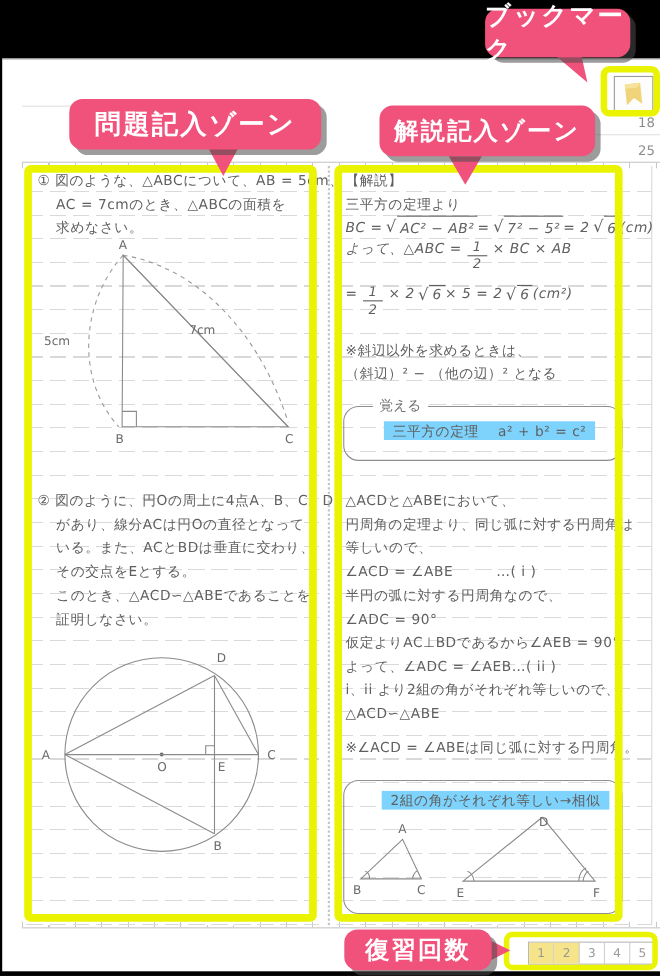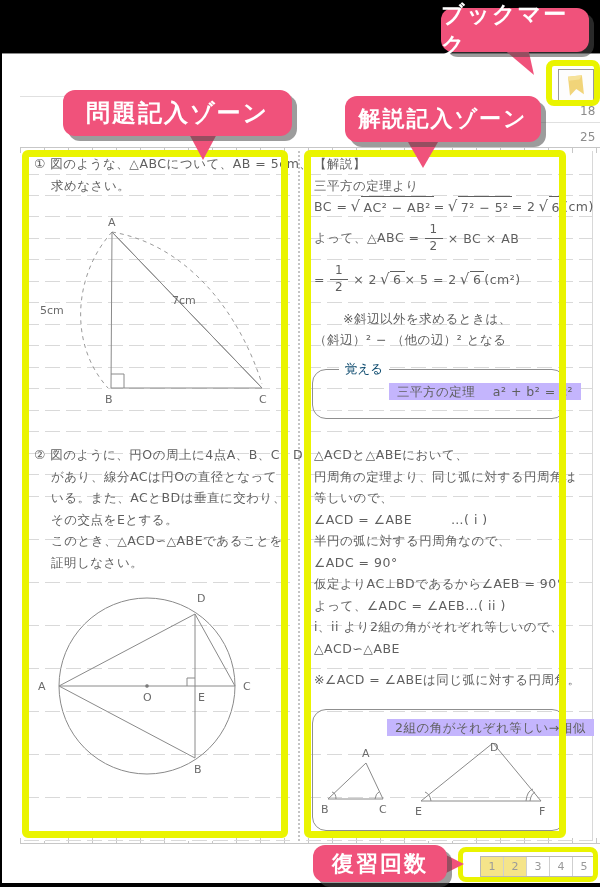--- a/index.html
+++ b/index.html
@@ -28,31 +28,31 @@
   
   .bubble{position:absolute;background:#f0527b;color:#fff;font-weight:bold;
     display:flex;align-items:center;justify-content:center;border-radius:12px;
     box-shadow:5px 5px 0 rgba(75,75,75,.55);z-index:6;letter-spacing:2px;}
   .tail{position:absolute;z-index:5;}
 
   
   .hand{font-size:12.5px;color:#5f5f5f;letter-spacing:0.5px;white-space:nowrap;}
   .ln{height:21.5px;line-height:21.5px;}
   .ind{padding-left:17px;}
-  .mathline{display:flex;align-items:center;}
+  .mathline{display:flex;font-style:italic;}
   .frac{display:inline-flex;flex-direction:column;align-items:center;line-height:1.1;
         margin:0 5px;font-size:12px;}
   .frac .num{border-bottom:1px solid #5f5f5f;padding:0 5px 1px;}
   .frac .den{padding-top:1px;}
   .rad{font-size:15px;margin:0 0 0 3px;}
   .ov{border-top:1px solid #5f5f5f;padding:0 3px;}
 
   .rbox{position:absolute;border:1px solid #8f8f8f;border-radius:14px;background:transparent;}
-  .rbox-label{position:absolute;background:#fff;padding:0 6px;font-size:12.5px;color:#0c4a6e;}
-  .grayhl{background:#c4b5fd;padding:1px 8px;margin-left:40px;}
+  .rbox-label{position:absolute;background:#fff;padding:0 6px;font-size:12.5px;color:#737373;}
+  .grayhl{background:#7dd3fc;padding:1px 8px;}
 
   svg text{font-family:"DejaVu Sans",sans-serif;font-size:11px;fill:#6a6a6a;}
   svg .stroke{stroke:#8a8a8a;fill:none;stroke-width:1;}
   svg .dash{stroke:#9a9a9a;fill:none;stroke-width:1;stroke-dasharray:4 4;}
 
   
   .bm-frame{position:absolute;width:34px;height:32px;background:#fdfdfd;border:1px solid #9a9a9a;
     display:flex;align-items:center;justify-content:center;z-index:3;}
 
   
@@ -79,20 +79,21 @@
     <div class="hdr-num" style="left:578px;top:50px;">18</div>
     <div class="hdr-num" style="left:578px;top:76px;">25</div>
 
     <div class="ruled" style="left:22px;top:99px;width:266px;height:688px;"></div>
     <div class="ruled" style="left:304px;top:99px;width:286px;height:688px;"></div>
     <div class="vdots" style="left:296px;top:97px;height:690px;"></div>
     <div class="vline" style="left:590px;top:97px;height:690px;"></div>
 
     <div class="abs hand" style="left:32px;top:99px;">
       <div class="ln">① 図のような、△ABCについて、AB = 5cm、</div>
+      <div class="ln ind">AC = 7cmのとき、△ABCの面積を</div>
       <div class="ln ind">求めなさい。</div>
     </div>
 
     <svg class="abs" style="left:30px;top:162px;" width="240" height="205">
       <path class="dash" d="M80,16 C42,58 36,128 76,172"></path>
       <path class="dash" d="M80,16 C152,28 206,92 230,168"></path>
       <polygon points="80,16 79,172 230,172" class="stroke"></polygon>
       <line x1="80" y1="16" x2="230" y2="172" class="stroke"></line>
       <polyline points="79,158 92,158 92,172" class="stroke"></polyline>
       <text x="76" y="10">A</text>
@@ -158,21 +159,21 @@
             <span class="den">2</span>
           </span>
         <span>× 2</span>
         <span class="rad">√</span>
           <span class="ov">6</span>
         <span>× 5 = 2</span>
         <span class="rad">√</span>
           <span class="ov">6</span>
         <span>(cm²)</span>
       </div>
-      <div class="ln" style="margin-top:8px;margin-left:29px;">※斜辺以外を求めるときは、</div>
+      <div class="ln" style="margin-top:8px;">※斜辺以外を求めるときは、</div>
       <div class="ln">（斜辺）² − （他の辺）²  となる</div>
     </div>
 
     <div class="rbox" style="left:310px;top:315px;width:252px;height:48px;">
       <span class="rbox-label" style="left:26px;top:-9px;">覚える</span>
       <div class="hand" style="margin:14px 0 0 36px;"><span class="grayhl">三平方の定理　 a² + b² = c²</span></div>
     </div>
 
     <div class="abs hand" style="left:312px;top:390px;">
       <div class="ln">△ACDと△ABEにおいて、</div>
@@ -226,21 +227,21 @@
   </div>
 
   <div class="ybox" style="left:22px;top:150px;width:252px;height:674px;"></div>
   <div class="ybox" style="left:304px;top:150px;width:248px;height:674px;"></div>
   <div class="ybox" style="left:546px;top:60px;width:42px;height:34px;border-width:6px;border-radius:8px;"></div>
   <div class="ybox" style="left:458px;top:847px;width:130px;height:25px;border-width:5px;border-radius:8px;"></div>
 
   <svg class="tail" style="left:495px;top:46px;" width="46" height="32">
     <polygon points="7,2 33,2 39,29" fill="#f0527b"></polygon>
   </svg>
-  <div class="bubble" style="left:441px;top:8px;width:148px;height:44px;font-size:23px;">ブックマーク</div>
+  <div class="bubble" style="left:441px;top:8px;width:132px;height:44px;font-size:23px;">ブックマーク</div>
 
   <svg class="tail" style="left:185px;top:130px;" width="40" height="32">
     <polygon points="3,2 33,2 18,30" fill="#f0527b"></polygon>
   </svg>
   <div class="bubble" style="left:63px;top:90px;width:229px;height:46px;font-size:24px;">問題記入ゾーン</div>
 
   <svg class="tail" style="left:405px;top:140px;" width="40" height="30">
     <polygon points="3,2 33,2 18,28" fill="#f0527b"></polygon>
   </svg>
   <div class="bubble" style="left:345px;top:96px;width:196px;height:46px;font-size:22px;">解説記入ゾーン</div>

